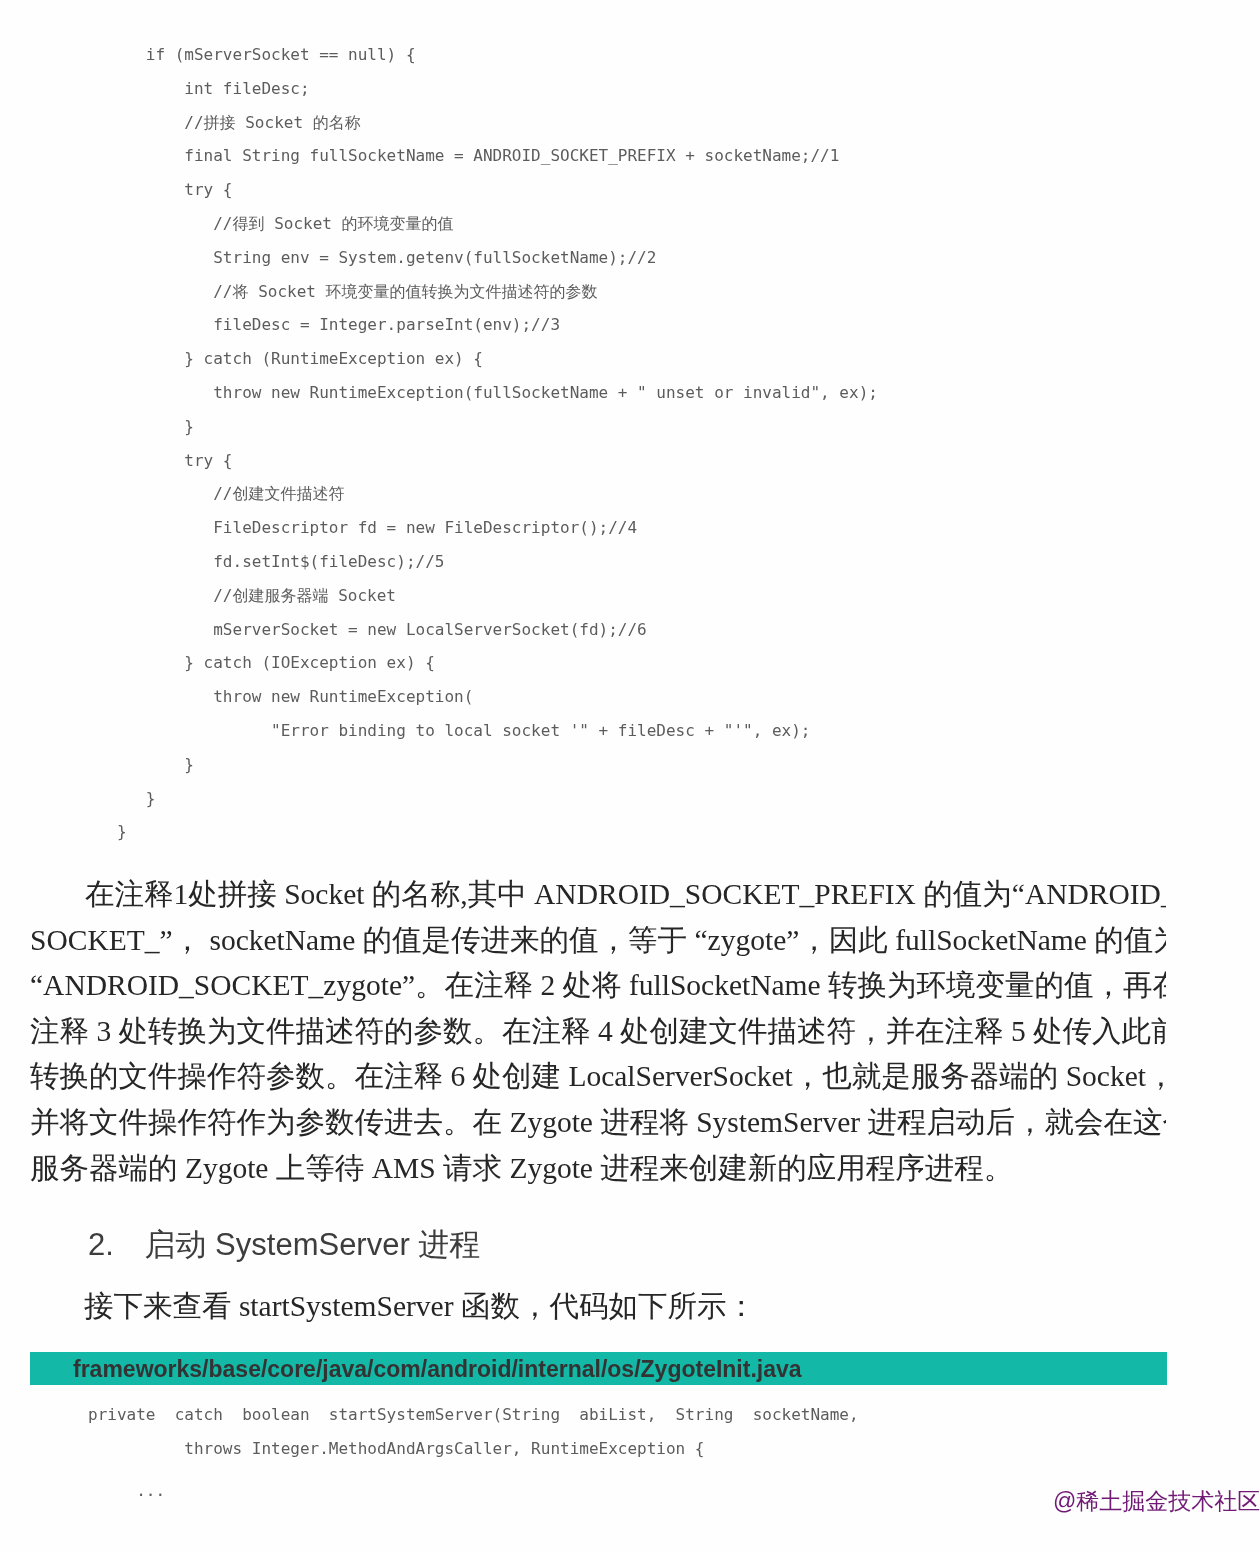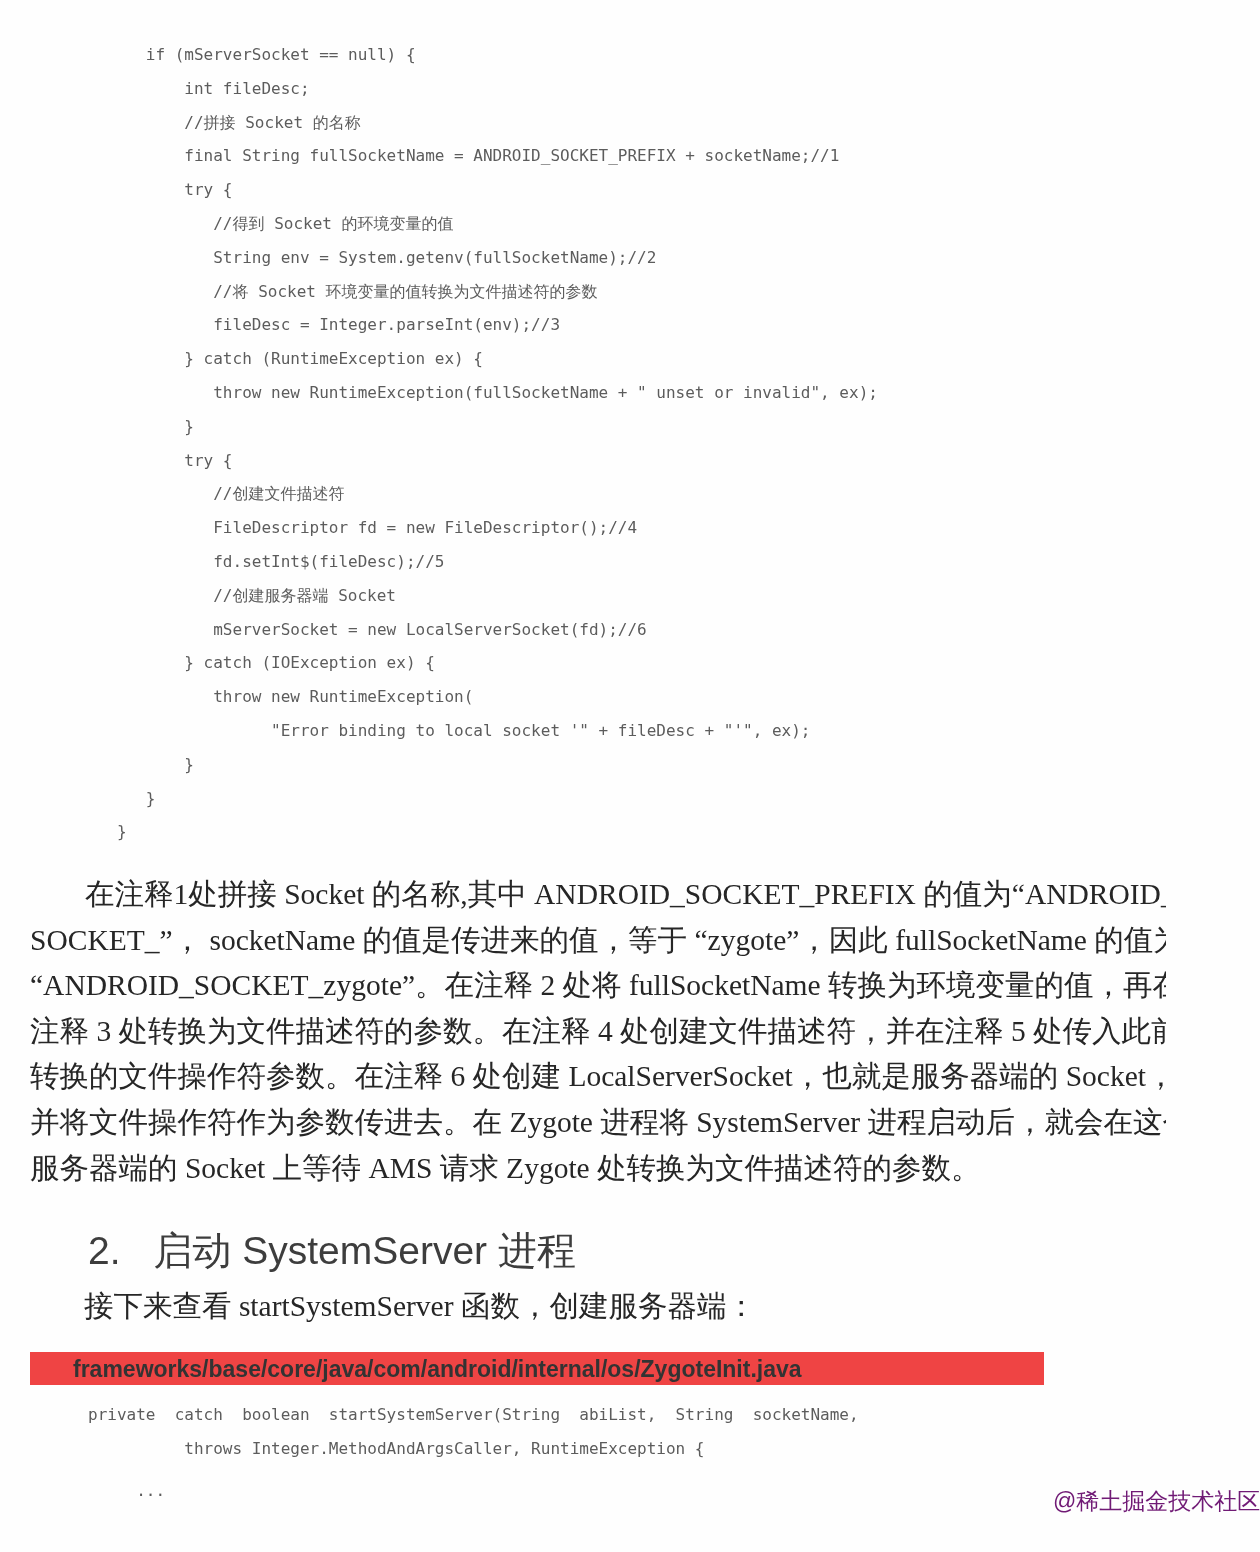--- a/index.html
+++ b/index.html
@@ -37,32 +37,32 @@
     text-align-last:justify;
     white-space:nowrap;
     overflow:hidden;
   }
   .para-line.last-line { text-align-last:auto; }
   .para-line:first-child { text-indent:55px; }
 
   .heading {
     position:absolute; left:88px; top:1224px; margin:0;
     font-family:"Liberation Sans", "DejaVu Sans", sans-serif;
-    font-size:39px; font-weight:500; color:#3d3d3d;
+    font-size:31px; font-weight:500; color:#3d3d3d;
   }
   .heading .heading-title { margin-left:22px; }
 
   .para2 {
     position:absolute; left:84px; top:1287px;
     font-size:29.5px; color:#262626; white-space:nowrap;
   }
 
   .path-bar {
-    position:absolute; left:30px; top:1352px; width:1014px; height:33px;
-    background:#ef4444;
+    position:absolute; left:30px; top:1352px; width:1137px; height:33px;
+    background:#14b8a6;
     text-decoration:underline;
   }
   .path-bar .path-text {
     position:absolute; left:43px; top:50%; transform:translateY(-50%);
     font-family:"Liberation Sans", "DejaVu Sans", sans-serif;
     font-size:23px; font-weight:700; color:#333333;
     white-space:nowrap;
   }
 
   .watermark {
@@ -78,29 +78,29 @@
 
   <pre class="code top-code"><div class="code-line">      if (mServerSocket == null) {</div><div class="code-line">          int fileDesc;</div><div class="code-line">          //拼接 Socket 的名称</div><div class="code-line">          final String fullSocketName = ANDROID_SOCKET_PREFIX + socketName;//1</div><div class="code-line">          try {</div><div class="code-line">             //得到 Socket 的环境变量的值</div><div class="code-line">             String env = System.getenv(fullSocketName);//2</div><div class="code-line">             //将 Socket 环境变量的值转换为文件描述符的参数</div><div class="code-line">             fileDesc = Integer.parseInt(env);//3</div><div class="code-line">          } catch (RuntimeException ex) {</div><div class="code-line">             throw new RuntimeException(fullSocketName + " unset or invalid", ex);</div><div class="code-line">          }</div><div class="code-line">          try {</div><div class="code-line">             //创建文件描述符</div><div class="code-line">             FileDescriptor fd = new FileDescriptor();//4</div><div class="code-line">             fd.setInt$(fileDesc);//5</div><div class="code-line">             //创建服务器端 Socket</div><div class="code-line">             mServerSocket = new LocalServerSocket(fd);//6</div><div class="code-line">          } catch (IOException ex) {</div><div class="code-line">             throw new RuntimeException(</div><div class="code-line">                   "Error binding to local socket '" + fileDesc + "'", ex);</div><div class="code-line">          }</div><div class="code-line">      }</div><div class="code-line last-line">   }</div></pre>
 
   <div class="para1">
       <div class="para-line">在注释1处拼接 Socket 的名称,其中 ANDROID_SOCKET_PREFIX 的值为“ANDROID_</div>
       <div class="para-line">SOCKET_”， socketName 的值是传进来的值，等于 “zygote”，因此 fullSocketName 的值为</div>
       <div class="para-line">“ANDROID_SOCKET_zygote”。在注释 2 处将 fullSocketName 转换为环境变量的值，再在</div>
       <div class="para-line">注释 3 处转换为文件描述符的参数。在注释 4 处创建文件描述符，并在注释 5 处传入此前</div>
       <div class="para-line">转换的文件操作符参数。在注释 6 处创建 LocalServerSocket，也就是服务器端的 Socket，</div>
       <div class="para-line">并将文件操作符作为参数传进去。在 Zygote 进程将 SystemServer 进程启动后，就会在这个</div>
-      <div class="para-line last-line">服务器端的 Socket 上等待 AMS 请求 Zygote 处转换为文件描述符的参数。</div>
+      <div class="para-line last-line">服务器端的 Zygote 上等待 AMS 请求 Zygote 进程来创建新的应用程序进程。</div>
     </div>
 
   <h2 class="heading">
     <span class="heading-number">2.</span>
     <span class="heading-title">启动 SystemServer 进程</span>
   </h2>
 
-  <div class="para2">接下来查看 startSystemServer 函数，创建服务器端：</div>
+  <div class="para2">接下来查看 startSystemServer 函数，代码如下所示：</div>
 
   <div class="path-bar">
     <span class="path-text">frameworks/base/core/java/com/android/internal/os/ZygoteInit.java</span>
   </div>
 
   <pre class="code bottom-code"><div class="code-line">private  catch  boolean  startSystemServer(String  abiList,  String  socketName,</div><div class="code-line">          throws Integer.MethodAndArgsCaller, RuntimeException {</div><div class="code-line last-line">     ...</div></pre>
 
   <div class="watermark">@稀土掘金技术社区</div>
 
 </div>

